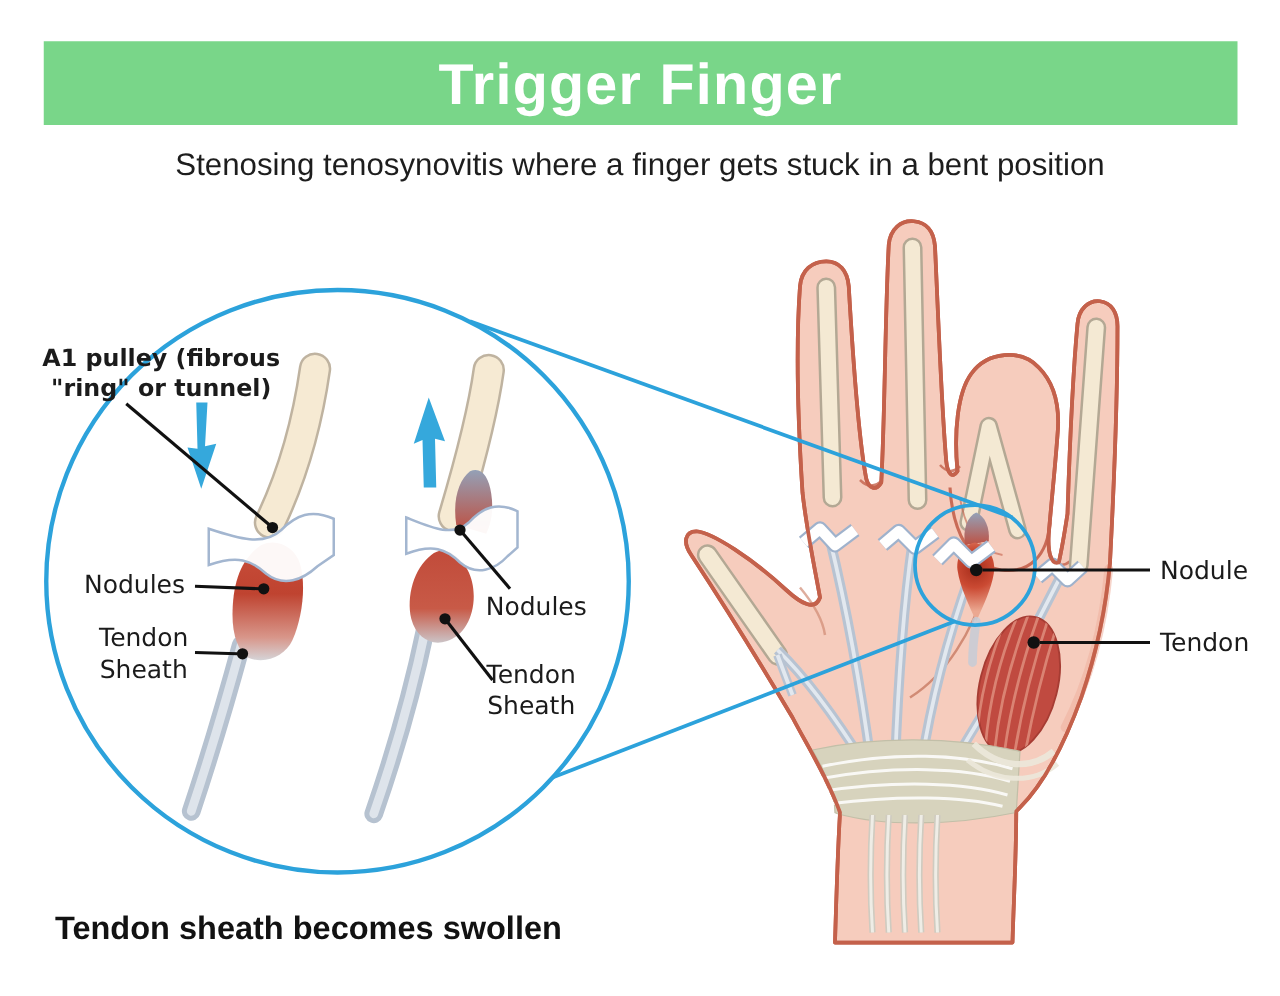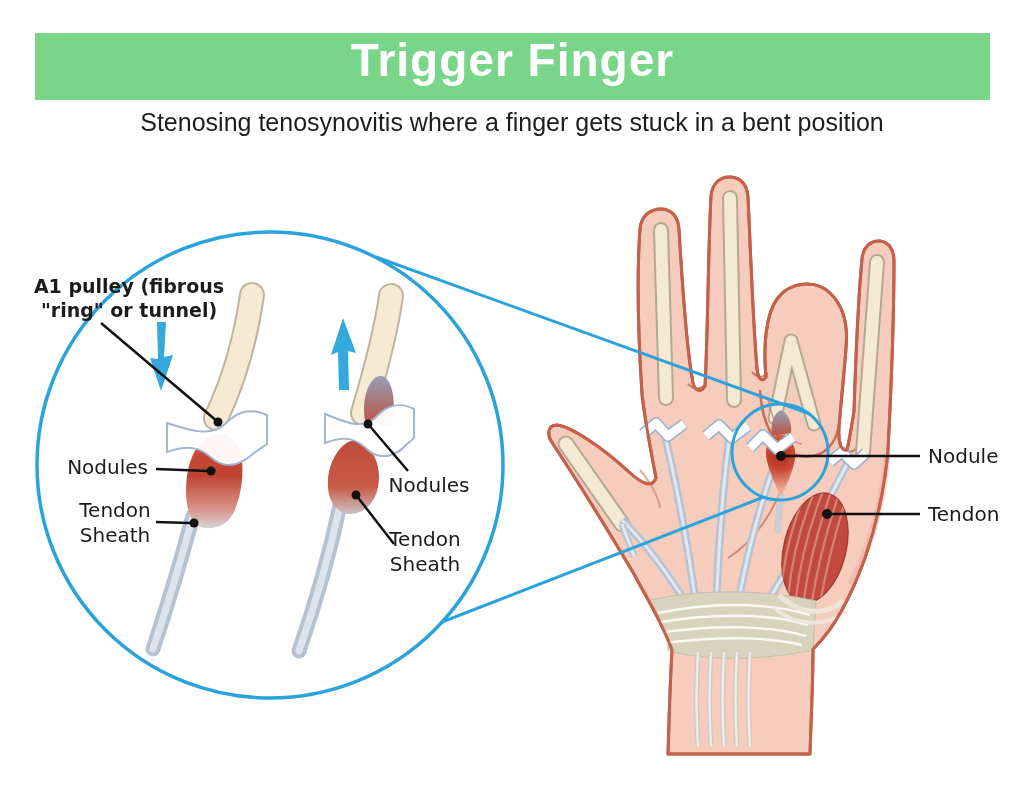--- a/index.html
+++ b/index.html
@@ -1,21 +1,21 @@
 <!DOCTYPE html>
 <html><head>
 <meta charset="utf-8">
 <style>
   html,body{margin:0;padding:0;background:#fff;}
   #stage{position:relative;width:1024px;height:797px;background:#ffffff;overflow:hidden;
          font-family:"Liberation Sans",sans-serif;}
   #banner{position:absolute;left:35px;top:33px;width:955px;height:67px;background:#79d689;
-          display:flex;align-items:flex-start;justify-content:center;}
+          display:flex;align-items:center;justify-content:center;}
   #banner h1{margin:0;color:#ffffff;font-size:46px;font-weight:bold;letter-spacing:1px;}
-  #subtitle{position:absolute;left:0;top:107px;width:1024px;text-align:center;color:#1d1d1d;
+  #subtitle{position:absolute;left:0;top:117px;width:1024px;text-align:center;color:#1d1d1d;
             font-size:25px;font-weight:500;line-height:31px;}
   #caption{position:absolute;left:44px;top:727px;color:#121212;font-size:26px;font-weight:bold;}
   svg{position:absolute;left:0;top:0;}
   .lbl{font-family:"DejaVu Sans",sans-serif;font-size:20px;fill:#1b1b1b;}
   .lbl-bold{font-family:"DejaVu Sans",sans-serif;font-size:19px;font-weight:bold;fill:#1b1b1b;}
   .ptr{stroke:#111111;stroke-width:2.5;fill:none;}
   .dot{fill:#111111;}
 </style>
 </head>
 <body>
@@ -239,13 +239,14 @@
     <g>
       <circle class="dot" cx="781" cy="456" r="5"></circle>
       <path class="ptr" d="M786,456 L920,456"></path>
       <text class="lbl" x="928" y="463">Nodule</text>
       <circle class="dot" cx="827" cy="514" r="5"></circle>
       <path class="ptr" d="M832,514 L920,514"></path>
       <text class="lbl" x="928" y="521">Tendon</text>
     </g>
   </svg>
 
+  <div id="caption">Tendon sheath becomes swollen</div>
 </div>
 
 </body></html>

